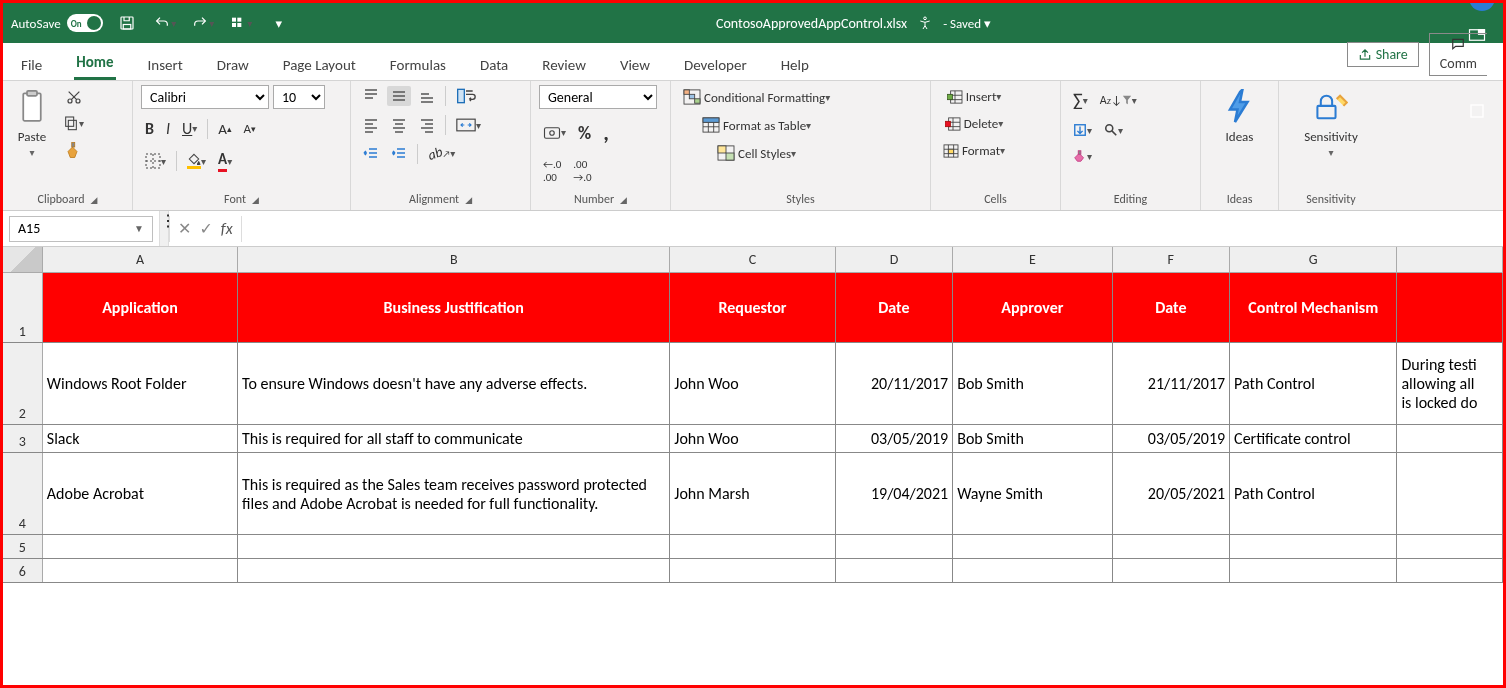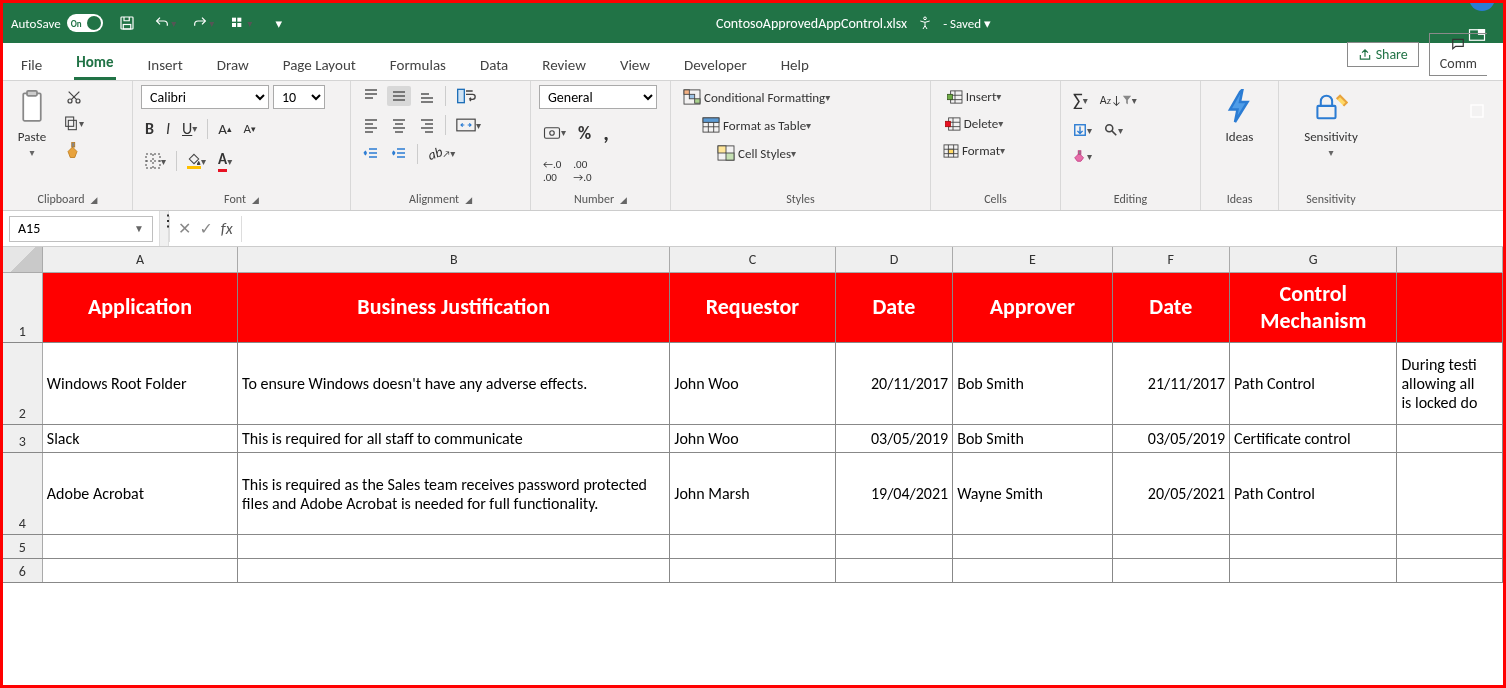--- a/index.html
+++ b/index.html
@@ -52,21 +52,21 @@
   .splitter { width:10px; height:100%; background:#f0f0f0; border-left:1px solid #ddd; border-right:1px solid #ddd;}
 
   
   .grid-area { overflow:hidden; }
   .col-headers { display:flex; height:26px; background:#e6e6e6; border-bottom:1px solid #aaa;}
   .sel-all { width:40px; border-right:1px solid #aaa; background:linear-gradient(135deg,#e6e6e6 50%,#c9c9c9 50%);}
   .col-h { border-right:1px solid #aaa; display:flex; align-items:center; justify-content:center; font-size:14px; color:#333; background:#efefef;}
   .data-row { display:flex; border-bottom:1px solid #888;}
   .row-h { width:40px; background:#efefef; border-right:1px solid #aaa; display:flex; align-items:flex-end; justify-content:center; font-size:14px; color:#333; padding-bottom:2px;}
   .cell { border-right:1px solid #888; padding:2px 4px; font-size:16px; color:#000; display:flex; align-items:center; overflow:hidden; }
-  .hdr-row .cell { background:#ff0000; color:#fff; font-weight:600; font-size:22px; justify-content:center; text-align:center; line-height:1.2;}
+  .hdr-row .cell { background:#ff0000; color:#fff; font-weight:600; font-size:16px; justify-content:center; text-align:center; line-height:1.2;}
   .right { justify-content:flex-end; text-align:right;}
   .wrap { white-space:normal;}
   .colA{width:196px;} .colB{width:434px;} .colC{width:166px;} .colD{width:118px;} .colE{width:160px;} .colF{width:118px;} .colG{width:168px;} .colH{width:106px;}
 
   svg { display:block; }
   .grey { color:#888;}
   .underline-bar-y { border-bottom:3px solid #ffc000; display:inline-block; padding-bottom:1px;}
   .underline-bar-r { border-bottom:3px solid #e81123; display:inline-block; padding-bottom:1px;}
 </style>
 </head>

